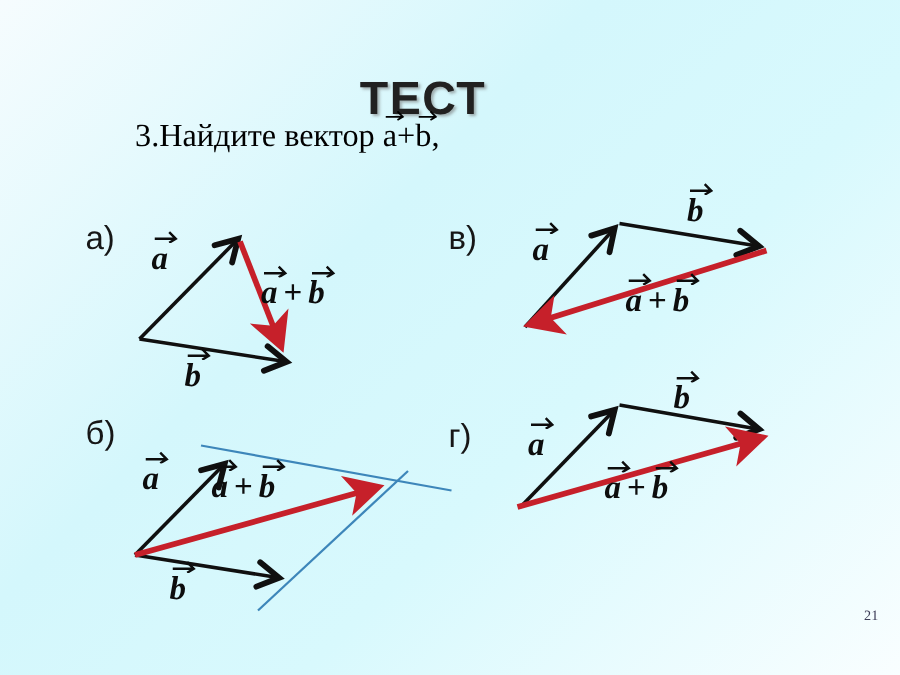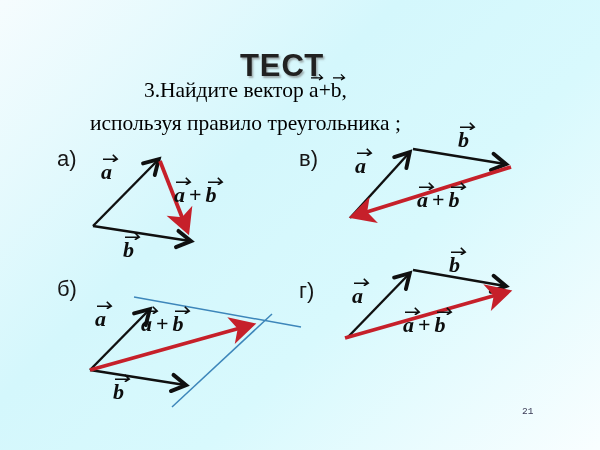--- a/index.html
+++ b/index.html
@@ -30,38 +30,37 @@
     font-size:22px;font-weight:bold;color:#0d0d0d;white-space:nowrap;
   }
   .veclabel .vec i{font-style:italic;}
   .veclabel .plus{margin:0 4px;font-style:normal;}
   .panel-letter{
     position:absolute;font-size:22px;color:#161616;
     font-family:"Liberation Sans",sans-serif;
   }
   .diagram-svg{position:absolute;left:0;top:0;}
   .pagenum{
-    position:absolute;left:522px;top:406px;font-size:9.5px;color:#3a3a55;
-    font-family:Liberation Mono, monospace;
+    position:absolute;left:576px;top:406px;font-size:9.5px;color:#3a3a55;
+    font-family:Liberation Serif, serif;
   }
 </style>
 </head>
 <body>
 
 <div class="slide">
 
   <h1 class="title">ТЕСТ</h1>
 
   <div class="question">
     <div><span>3.Найдите вектор </span><span class="vec qvec"><svg class="vecarrow" width="13" height="9" viewBox="0 0 16 9">
             <path d="M0 6.2 H13.6 M9.8 1.8 L14.2 6.2 L9.8 8.8" fill="none" stroke="currentColor" stroke-width="1.5"></path>
           </svg><i>a</i></span><span>+</span><span class="vec qvec"><svg class="vecarrow" width="13" height="9" viewBox="0 0 16 9">
             <path d="M0 6.2 H13.6 M9.8 1.8 L14.2 6.2 L9.8 8.8" fill="none" stroke="currentColor" stroke-width="1.5"></path>
           </svg><i>b</i></span><span>,</span></div>
-    <div>используя правило треугольника ;</div>
   </div>
 
   <svg class="diagram-svg" width="600" height="450" viewBox="0 0 600 450">
     <defs>
       <marker id="ab" viewBox="0 0 10 10" refX="7.5" refY="5" markerWidth="9" markerHeight="9" orient="auto">
         <path d="M1.5 1.2 L8 5 L1.5 8.8" fill="none" stroke="#101010" stroke-width="1.8" stroke-linecap="round"></path>
       </marker>
       <marker id="ar" viewBox="0 0 11 11" refX="8" refY="5.5" markerWidth="8" markerHeight="8" orient="auto">
         <path d="M0.5 0.5 L10 5.5 L0.5 10.5 L3 5.5 Z" fill="#c6202a"></path>
       </marker>

